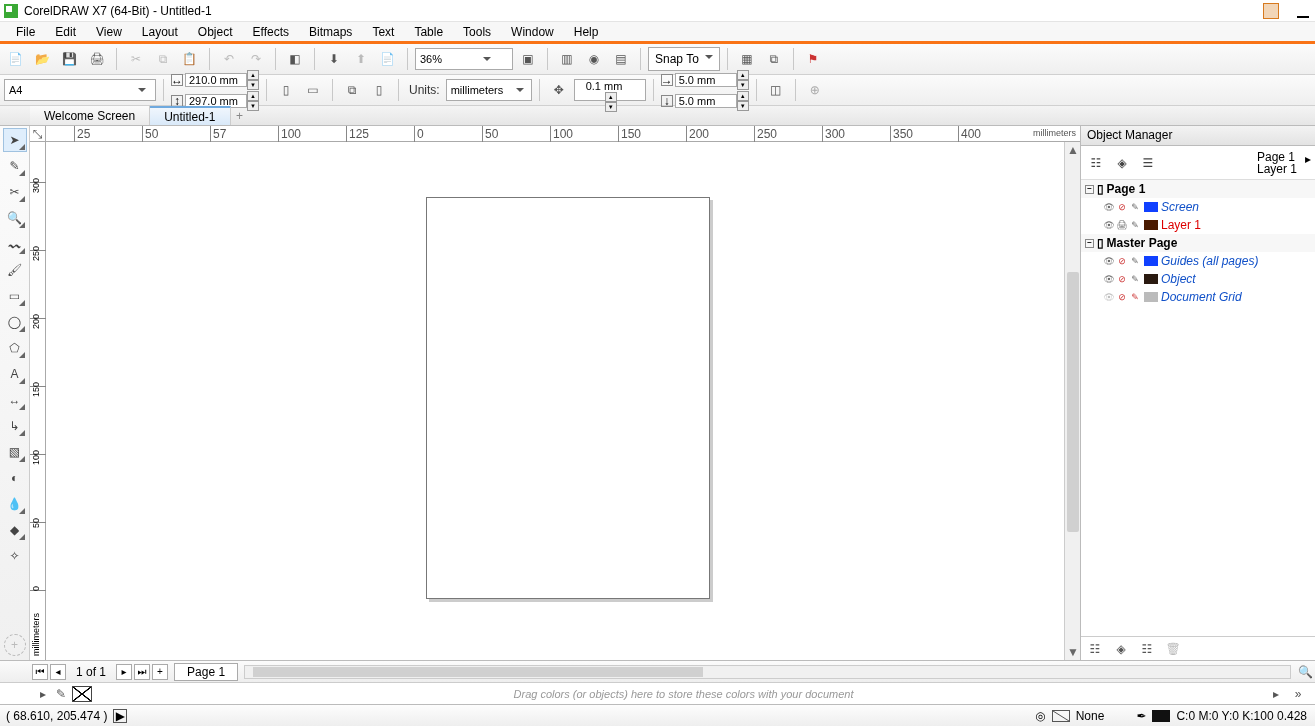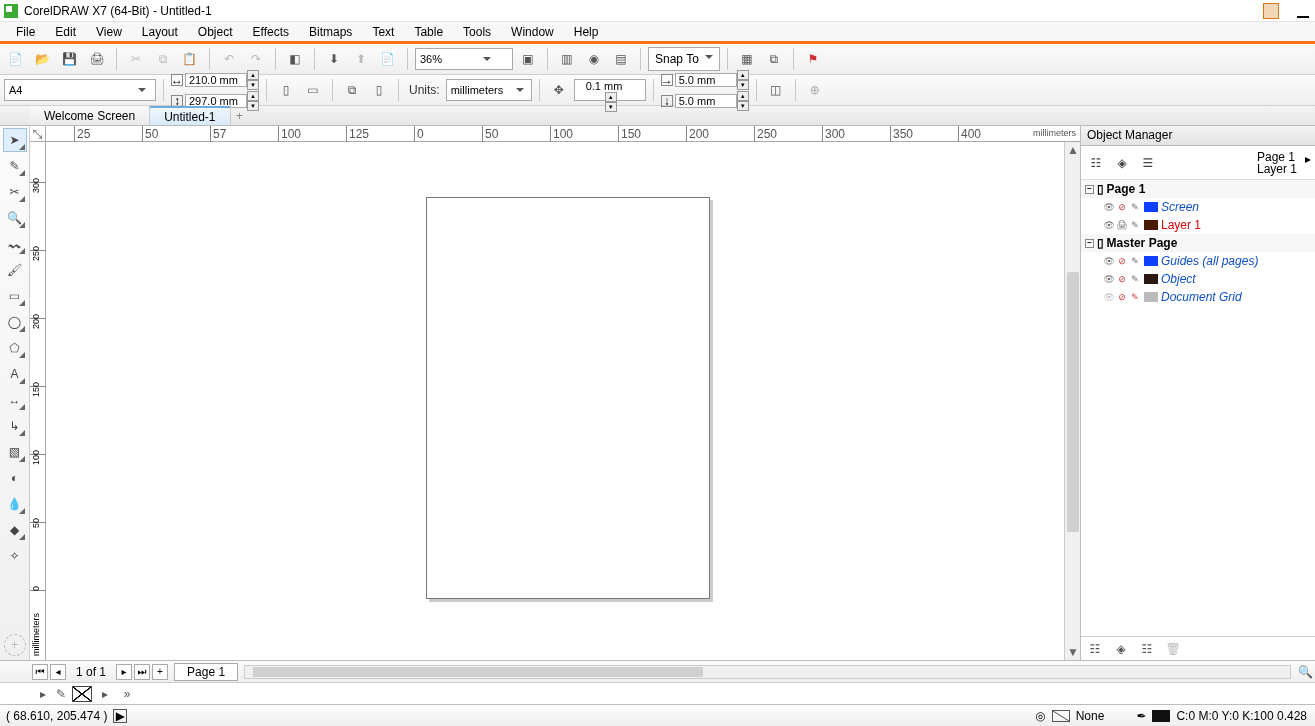--- a/index.html
+++ b/index.html
@@ -465,20 +465,21 @@
   <div class="hscroll">
       <div class="thumb"></div>
     </div>
   <div class="glass">🔍</div>
 </div>
 
 <div class="colorstrip">
   <div class="ctrl">▸</div>
   <div class="ctrl">✎</div>
   <div class="none"></div>
+  <div class="hint">Drag colors (or objects) here to store these colors with your document</div>
   <div class="end">
     <div class="ctrl">▸</div>
     <div class="ctrl">»</div>
   </div>
 </div>
 
 <div class="status">
   <span class="coords">( 68.610, 205.474 )</span>
   <span class="play">▶</span>
   <span class="spacer"></span>

